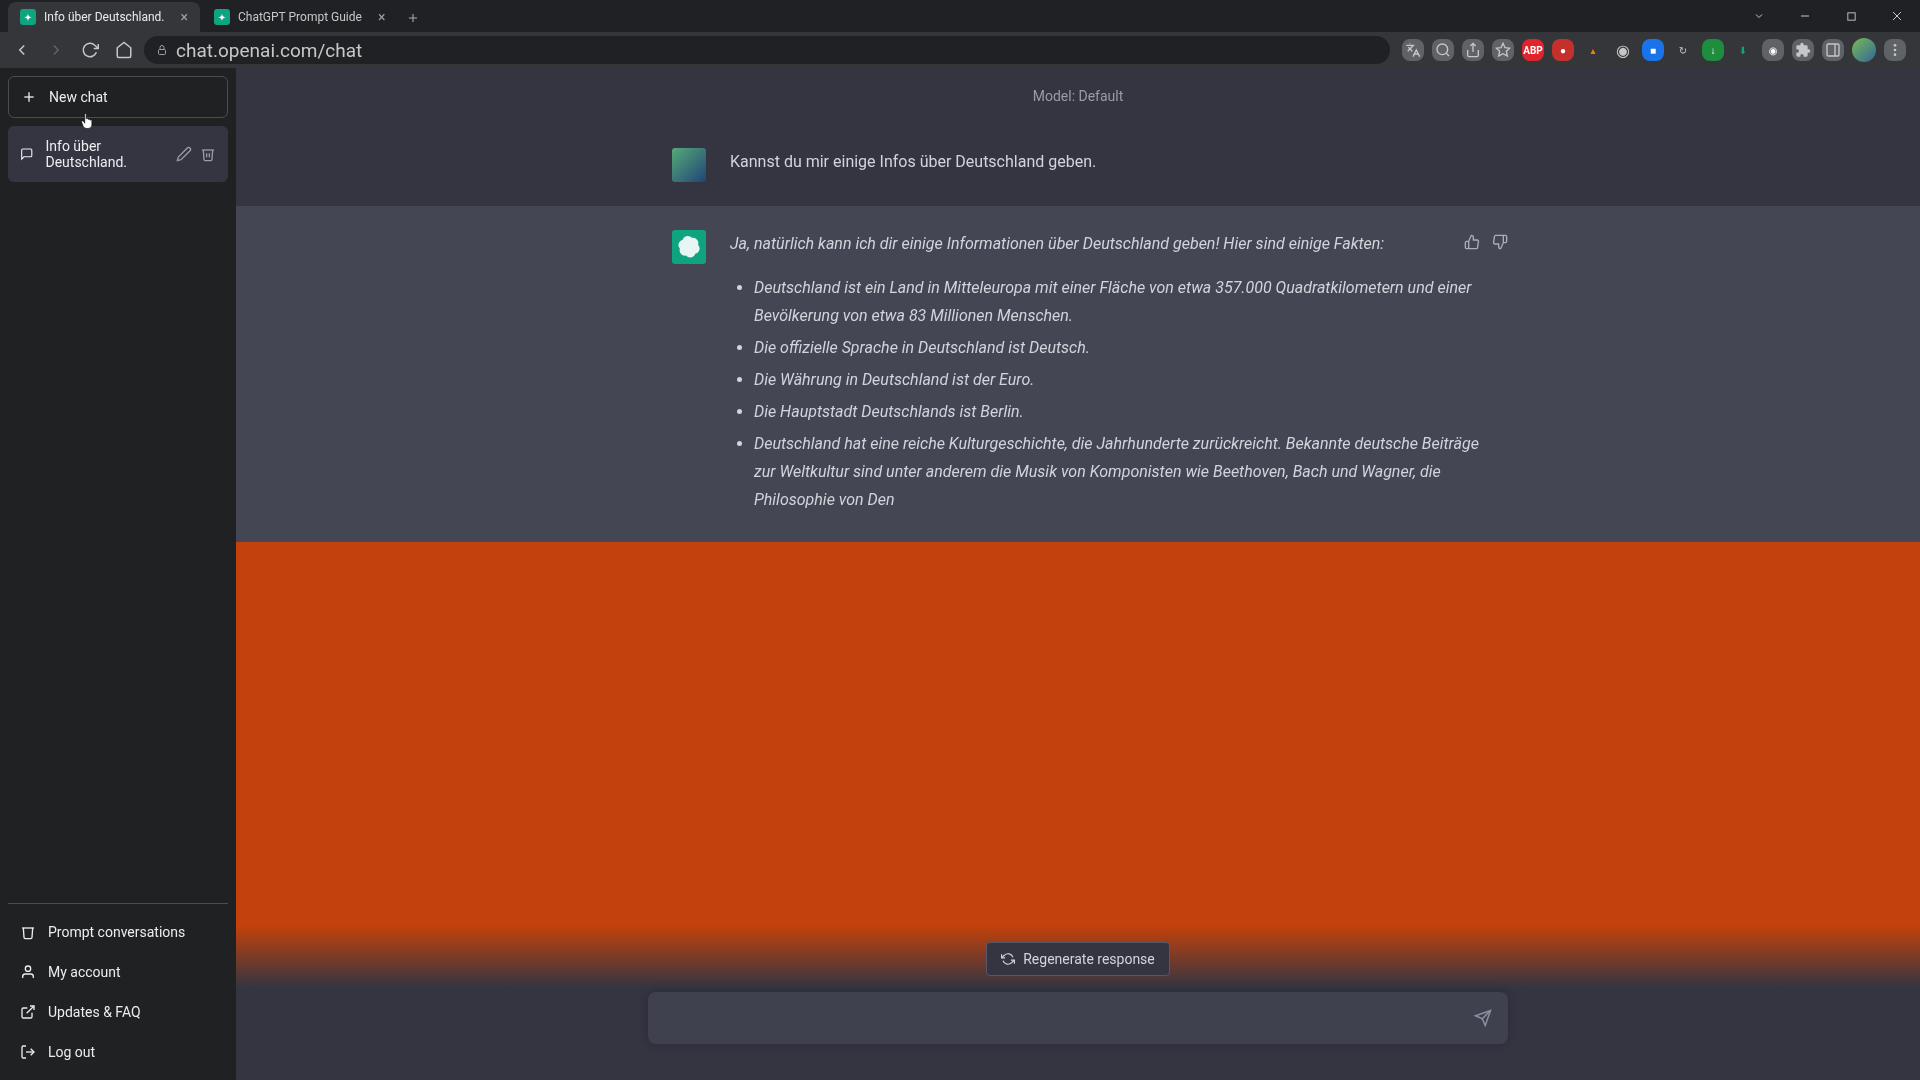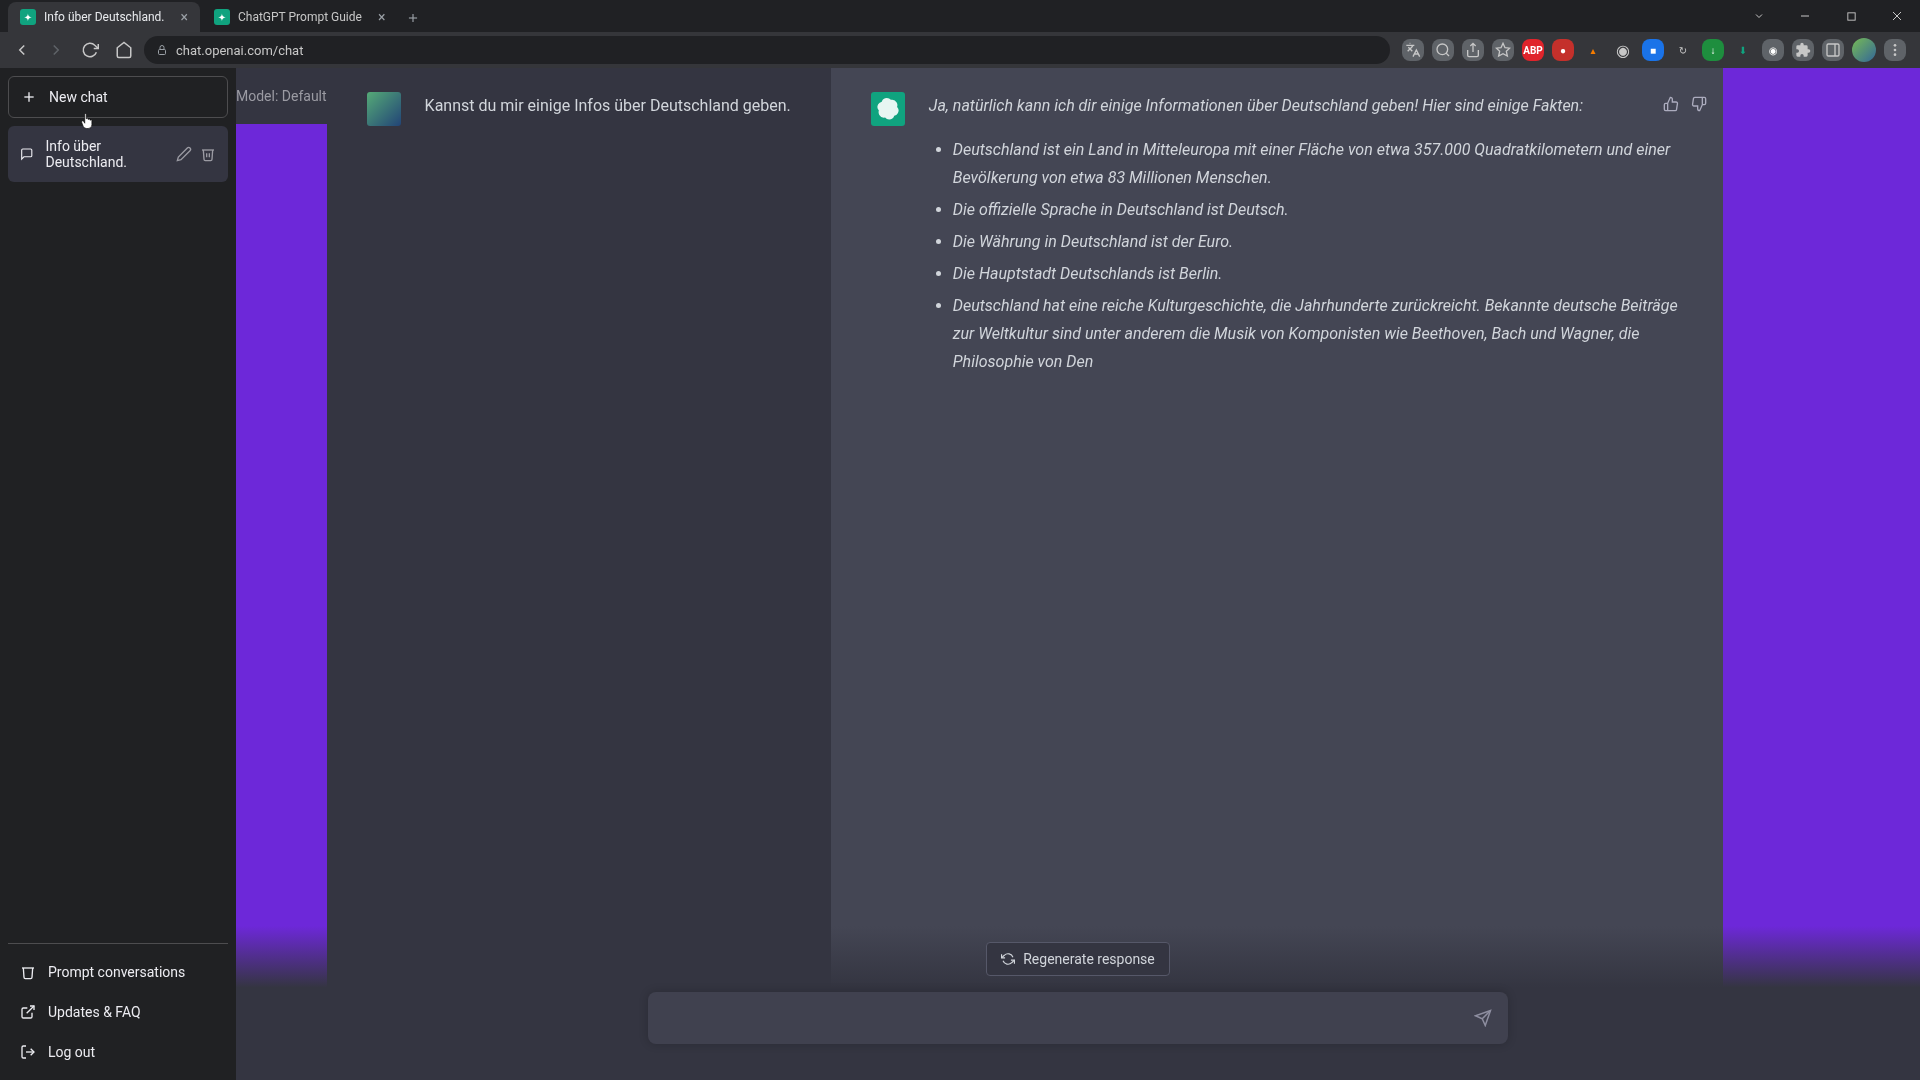--- a/index.html
+++ b/index.html
@@ -13,21 +13,21 @@
 .tab .favicon { width: 16px; height: 16px; border-radius: 3px; display: inline-flex; align-items: center; justify-content: center; font-size: 10px; background: #10a37f; color: #fff; }
 .tab .close { margin-left: 8px; font-size: 14px; color: #9aa0a6; cursor: pointer; }
 .newtab { width: 28px; height: 28px; display: flex; align-items: center; justify-content: center; color: #9aa0a6; }
 .window-controls { margin-left: auto; display: flex; }
 .wc { width: 46px; height: 32px; display: flex; align-items: center; justify-content: center; color: #c7c7c7; font-size: 12px; }
 
 
 .toolbar { height: 36px; background: #35363a; display: flex; align-items: center; padding: 0 8px; gap: 6px; }
 .tbtn { width: 28px; height: 28px; display: flex; align-items: center; justify-content: center; color: #c7c7c7; border-radius: 50%; }
 .tbtn.disabled { color: #5f6368; }
-.addr { flex: 1; height: 28px; background: #202124; border-radius: 14px; display: flex; align-items: center; padding: 0 12px; gap: 8px; color: #c7c7c7; font-size: 13px; }
+.addr { flex: 1; height: 28px; background: #202124; border-radius: 14px; display: flex; align-items: center; padding: 0 12px; gap: 8px; color: #c7c7c7; font-size: 19px; }
 .addr .lock { font-size: 12px; color: #9aa0a6; }
 .ext-icons { display: flex; gap: 8px; align-items: center; padding: 0 6px; }
 .ext { width: 22px; height: 22px; border-radius: 8px; display: flex; align-items: center; justify-content: center; font-size: 10px; color: #fff; }
 .ext.abp { background: #e0242b; font-weight: bold; }
 .ext.red { background: #c4302b; }
 .ext.gray { background: #5f6368; }
 .ext.globe { color: #c7c7c7; font-size: 16px; }
 .ext.green { background: #1e8e3e; }
 .ext.blue { background: #1a73e8; }
 .avatar-ext { width: 24px; height: 24px; border-radius: 50%; background: linear-gradient(135deg,#7b5,#369); }
@@ -40,21 +40,21 @@
 .newchat { border: 1px solid #4d4d4f; border-radius: 6px; padding: 12px; display: flex; align-items: center; gap: 12px; color: #ececf1; font-size: 14px; cursor: pointer; margin-bottom: 8px; }
 .chat-item { padding: 12px; border-radius: 6px; display: flex; align-items: center; gap: 12px; color: #ececf1; font-size: 14px; cursor: pointer; position: relative; background: #343541; }
 .chat-item .actions { margin-left: auto; display: flex; gap: 8px; color: #9b9ba3; }
 .sidebar-spacer { flex: 1; }
 .side-divider { height: 1px; background: #4d4d4f; margin: 8px 0; }
 .side-btn { padding: 12px; display: flex; align-items: center; gap: 12px; color: #ececf1; font-size: 14px; cursor: pointer; border-radius: 6px; }
 
 .cursor-pointer-icon { position: absolute; left: 78px; top: 112px; width: 18px; height: 18px; pointer-events: none; z-index: 100; }
 
 
-.main { flex: 1; background: #6d28d9; display: flex; position: relative; }
+.main { flex: 1; background: #c2410c; display: flex; flex-direction: column; position: relative; }
 .model-bar { height: 56px; display: flex; align-items: center; justify-content: center; color: #9b9ba3; font-size: 14px; background: #343541; border-bottom: 1px solid rgba(0,0,0,0); }
 .msg-row { display: flex; justify-content: center; padding: 24px 16px; }
 .msg-row.user { background: #343541; }
 .msg-row.assistant { background: #444654; font-style: italic; }
 .msg-inner { width: 100%; max-width: 860px; display: flex; gap: 24px; padding: 0 24px; position: relative; }
 .msg-avatar { width: 34px; height: 34px; border-radius: 3px; flex-shrink: 0; display: flex; align-items: center; justify-content: center; }
 .msg-avatar.user-av { background: linear-gradient(135deg,#5a7,#247); }
 .msg-avatar.bot-av { background: #10a37f; color: #fff; }
 .msg-content { flex: 1; color: #d1d5db; font-size: 16px; line-height: 1.75; }
 .msg-content ul { margin-top: 16px; padding-left: 24px; }
@@ -227,20 +227,27 @@
       </span>
     </div>
     <div class="sidebar-spacer"></div>
     <div class="side-divider"></div>
     <div class="side-btn">
       <svg width="16" height="16" viewBox="0 0 24 24" fill="none" stroke="currentColor" stroke-width="2">
           <polyline points="3 6 5 6 21 6"></polyline>
           <path d="M19 6l-1 14a2 2 0 0 1-2 2H8a2 2 0 0 1-2-2L5 6"></path>
         </svg>
       <span>Prompt conversations</span>
+    </div>
+    <div class="side-btn">
+      <svg width="16" height="16" viewBox="0 0 24 24" fill="none" stroke="currentColor" stroke-width="2">
+          <path d="M20 21v-2a4 4 0 0 0-4-4H8a4 4 0 0 0-4 4v2"></path>
+          <circle cx="12" cy="7" r="4"></circle>
+        </svg>
+      <span>My account</span>
     </div>
     <div class="side-btn">
       <svg width="16" height="16" viewBox="0 0 24 24" fill="none" stroke="currentColor" stroke-width="2">
           <path d="M18 13v6a2 2 0 0 1-2 2H5a2 2 0 0 1-2-2V8a2 2 0 0 1 2-2h6"></path>
           <polyline points="15 3 21 3 21 9"></polyline>
           <line x1="10" y1="14" x2="21" y2="3"></line>
         </svg>
       <span>Updates &amp; FAQ</span>
     </div>
     <div class="side-btn">

